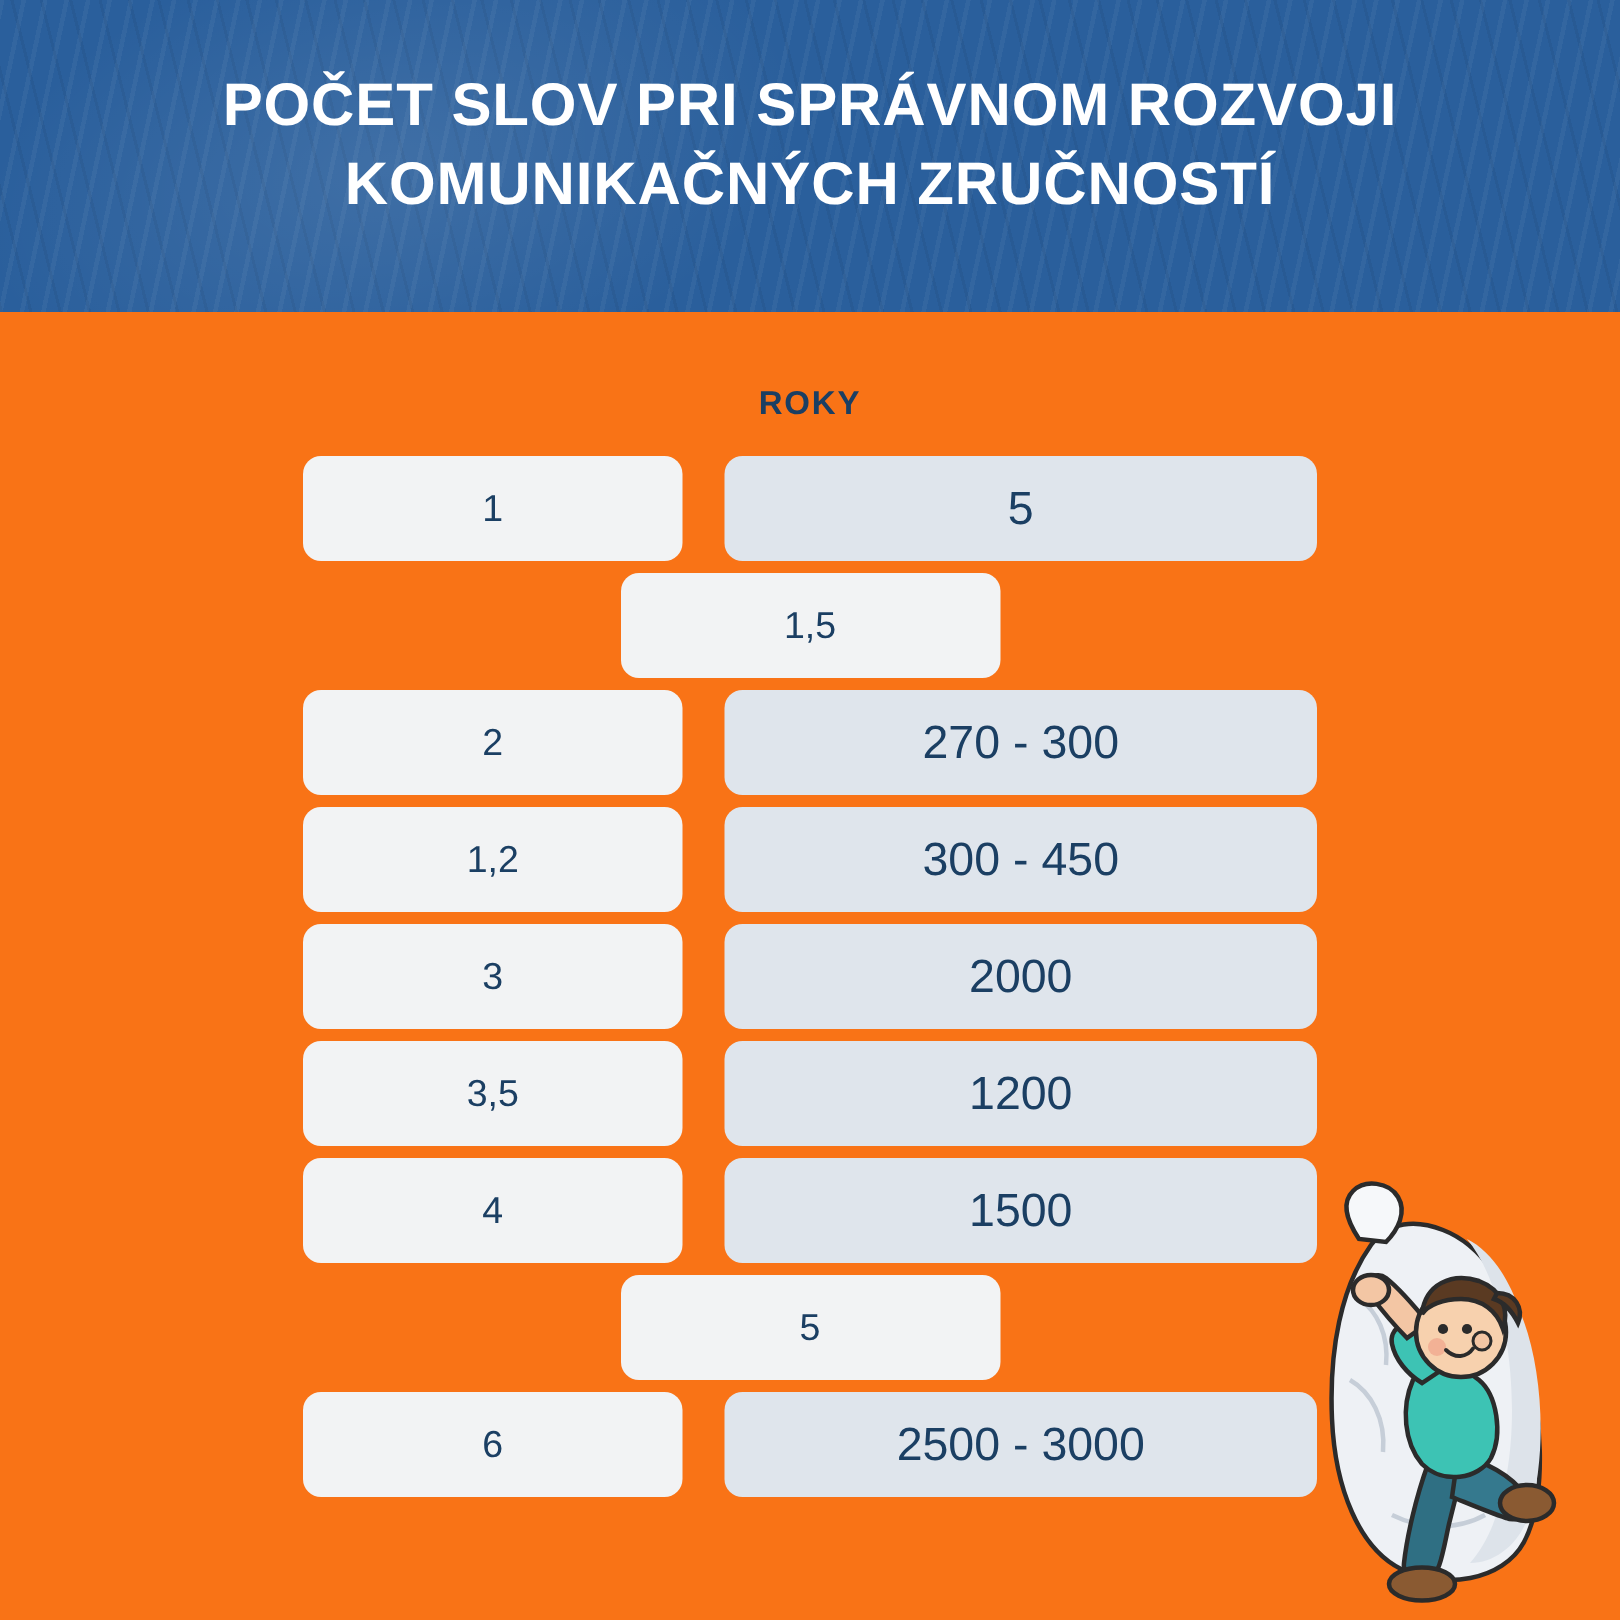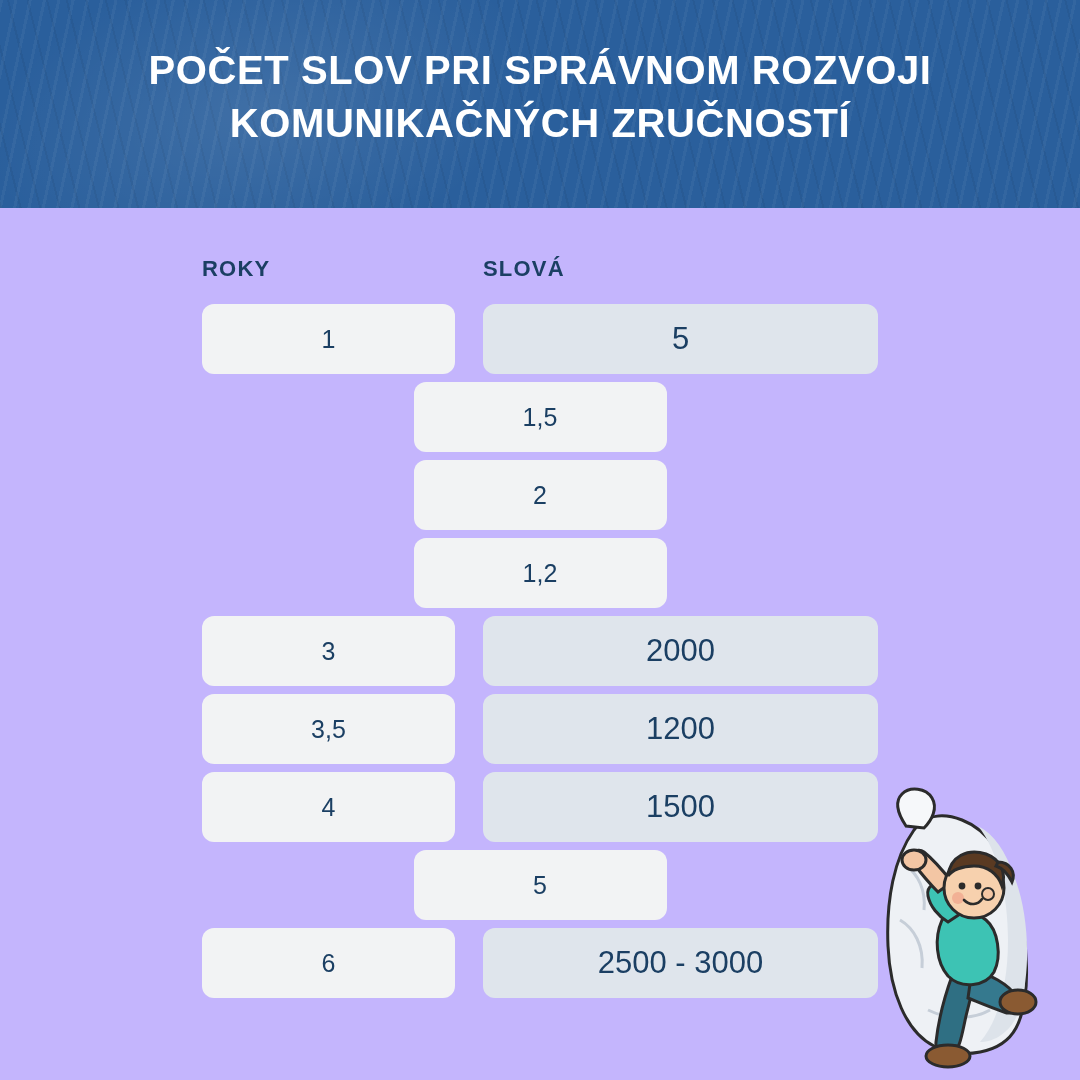--- a/index.html
+++ b/index.html
@@ -5,21 +5,21 @@
   * { box-sizing: border-box; margin: 0; padding: 0; }
   html, body {
     width: 1080px; height: 1080px;
     font-family: "Liberation Sans", sans-serif;
     background: #ffffff;
     overflow: hidden;
   }
   .page {
     position: relative;
     width: 1080px; height: 1080px;
-    background: #c4b5fd;
+    background: #f97316;
   }
   
   .banner {
     position: relative;
     width: 1080px; height: 208px;
     background:
       radial-gradient(ellipse 420px 180px at 18% 20%, rgba(255,255,255,0.10), rgba(255,255,255,0) 70%),
       radial-gradient(ellipse 520px 220px at 78% 85%, rgba(0,0,0,0.14), rgba(0,0,0,0) 70%),
       linear-gradient(115deg, #1c4f88 0%, #2c63a0 38%, #245campaign 38%, #2f69a6 60%, #1d4c83 100%);
     background-color: #2a5f9c;
@@ -65,20 +65,21 @@
     display: flex;
     justify-content: center;
     gap: 28px;
     margin-bottom: 22px;
   }
   .head-years, .head-words {
     color: #1b3f63;
     font-weight: bold;
     font-size: 22px;
     letter-spacing: 1.2px;
+    text-align: center;
   }
   .head-years { width: 253px; }
   .head-words { width: 395px; }
 
   .rows { display: flex; flex-direction: column; gap: 8px; }
   .row {
     display: flex;
     justify-content: center;
     gap: 28px;
   }
@@ -120,40 +121,41 @@
     <div class="title">
       <span class="title-line">POČET SLOV PRI SPRÁVNOM ROZVOJI</span>
       <span class="title-line">KOMUNIKAČNÝCH ZRUČNOSTÍ</span>
     </div>
   </div>
 
   <div class="table-area">
 
     <div class="head-row">
       <div class="head-years">ROKY</div>
-      <div class="head-words">SLOVÁ</div>
     </div>
 
     <div class="rows">
 
       <div class="row">
         <div class="cell cell-year">1</div>
         <div class="cell cell-words">5</div>
       </div>
 
       <div class="row">
         <div class="cell cell-year">1,5</div>
       </div>
 
       <div class="row">
         <div class="cell cell-year">2</div>
+        <div class="cell cell-words">270 - 300</div>
       </div>
 
       <div class="row">
         <div class="cell cell-year">1,2</div>
+        <div class="cell cell-words">300 - 450</div>
       </div>
 
       <div class="row">
         <div class="cell cell-year">3</div>
         <div class="cell cell-words">2000</div>
       </div>
 
       <div class="row">
         <div class="cell cell-year">3,5</div>
         <div class="cell cell-words">1200</div>

